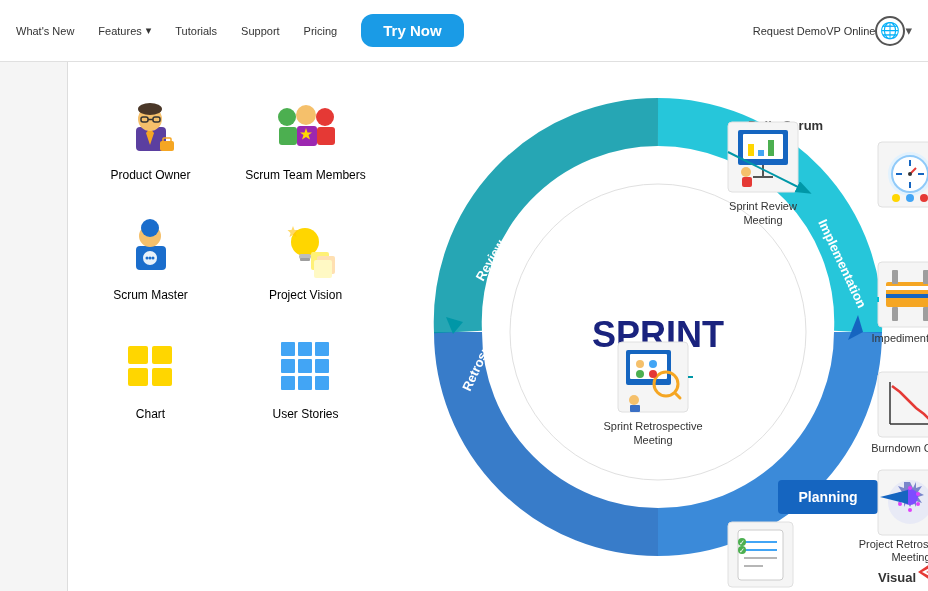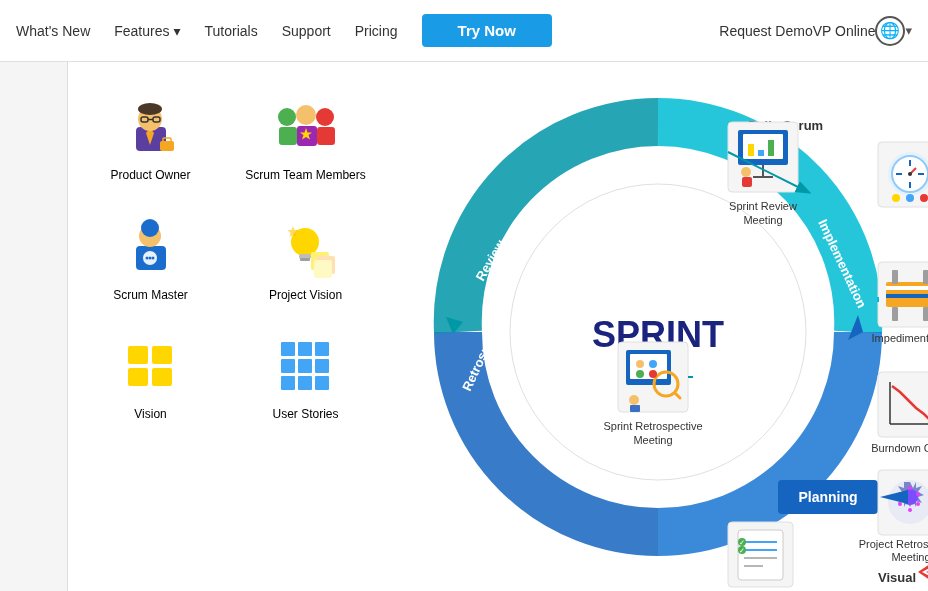--- a/index.html
+++ b/index.html
@@ -11,33 +11,33 @@
       align-items: center;
       height: 62px;
       background: #fff;
       border-bottom: 1px solid #e0e0e0;
       padding: 0 16px;
       gap: 24px;
       position: relative;
       z-index: 10;
     }
     .nav-item {
-      font-size: 14px;
+      font-size: 11px;
       color: #333;
       cursor: pointer;
       white-space: nowrap;
       display: flex;
       align-items: center;
       gap: 4px;
     }
     .nav-try-now {
       background: #1a9be6;
       color: #fff;
-      padding: 8px 36px;
-      border-radius: 4px;
+      padding: 8px 22px;
+      border-radius: 12px;
       font-size: 15px;
       font-weight: bold;
       cursor: pointer;
     }
     .nav-right {
       margin-left: auto;
       display: flex;
       align-items: center;
       gap: 0;
     }
@@ -217,21 +217,21 @@
     <div class="icon-card">
       <div class="icon-img">
         <svg width="65" height="65" viewBox="0 0 65 65">
 
           <rect x="10" y="12" width="20" height="18" rx="2" fill="#ffd600"></rect>
           <rect x="34" y="12" width="20" height="18" rx="2" fill="#ffd600"></rect>
           <rect x="10" y="34" width="20" height="18" rx="2" fill="#ffd600"></rect>
           <rect x="34" y="34" width="20" height="18" rx="2" fill="#ffd600"></rect>
         </svg>
       </div>
-      <span class="icon-label">Vision</span>
+      <span class="icon-label">Chart</span>
     </div>
 
     <div class="icon-card">
       <div class="icon-img">
         <svg width="65" height="65" viewBox="0 0 65 65">
 
           <rect x="8" y="8" width="14" height="14" rx="1" fill="#42a5f5"></rect>
           <rect x="25" y="8" width="14" height="14" rx="1" fill="#42a5f5"></rect>
           <rect x="42" y="8" width="14" height="14" rx="1" fill="#42a5f5"></rect>
           <rect x="8" y="25" width="14" height="14" rx="1" fill="#42a5f5"></rect>

